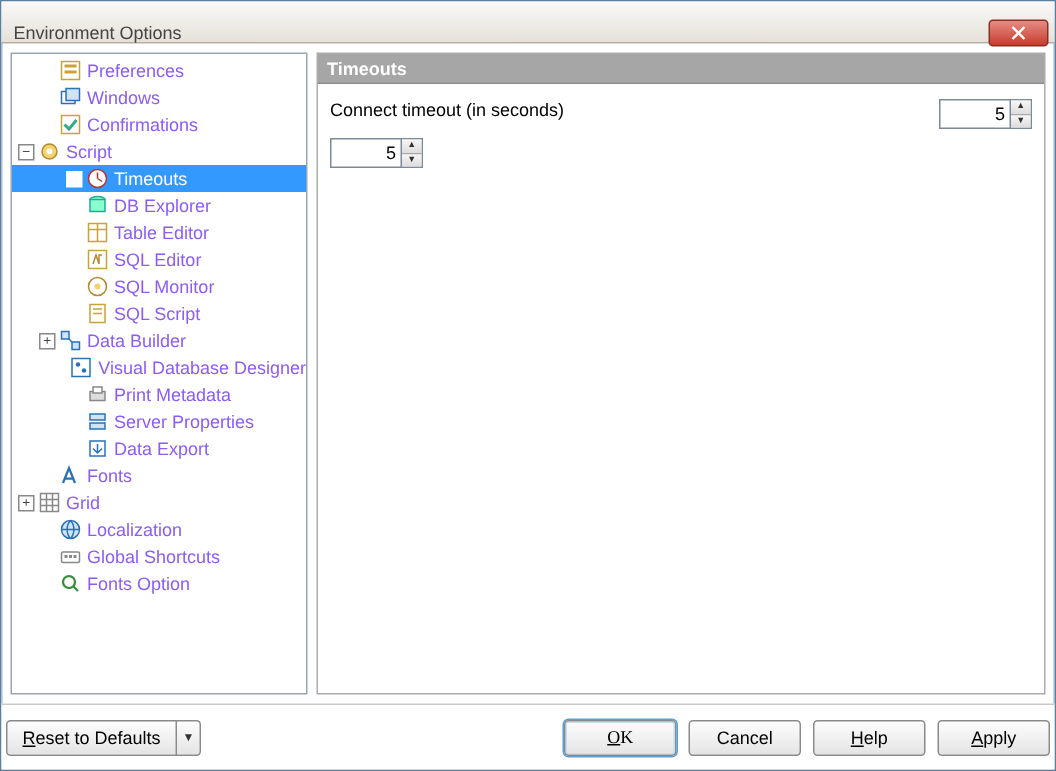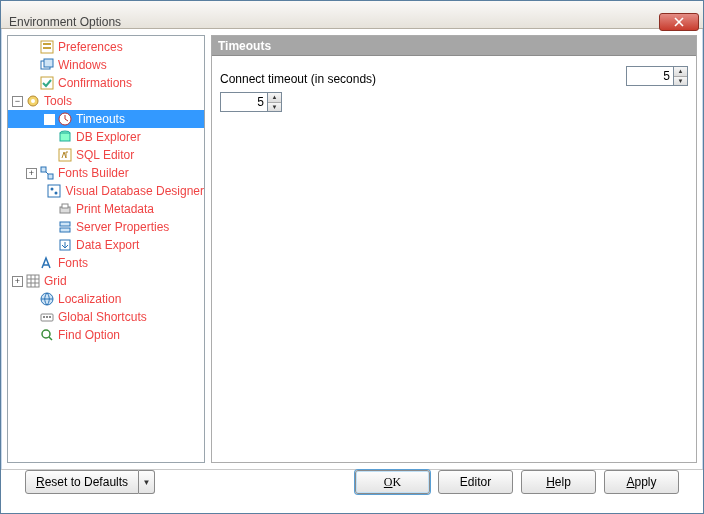--- a/index.html
+++ b/index.html
@@ -59,21 +59,21 @@
   .node .exp.blank { border:none; }
   .node .ic {
     width:16px; height:16px;
     margin-right:3px;
     display:inline-flex; align-items:center; justify-content:center;
   }
   .node.selected {
     background:#3399ff; color:#fff;
   }
   .node.selected .lbl { color:#fff; }
-  .lbl { color:#ef4444; }
+  .lbl { color:#8b5cf6; }
   .d0 { padding-left:4px; }
   .d1 { padding-left:18px; }
   .d2 { padding-left:36px; }
 
   .main {
     flex:1;
     border:1px solid #acacac;
     display:flex; flex-direction:column;
     overflow:hidden;
   }
@@ -85,21 +85,21 @@
     padding:0 6px;
     display:flex; align-items:center;
     border-bottom:1px solid #8c8c8c;
   }
   .panebody {
     flex:1;
     padding:10px 8px;
     background:#fff;
   }
   .row {
-    display:flex; align-items:flex-end;
+    display:flex; align-items:flex-start;
     margin-bottom:6px;
   }
   .row .rlabel { flex:1; color:#000; }
   .spin {
     display:flex; align-items:stretch;
     height:20px;
   }
   .spin input {
     width:48px;
     border:1px solid #7a8a99;
@@ -118,22 +118,22 @@
     display:flex; align-items:center; justify-content:center;
     font-size:6px; color:#333;
     border-bottom:1px solid #aaa;
     cursor:default;
   }
   .spin .btns div:last-child { border-bottom:none; }
 
   .footer {
     height:44px;
     border-top:1px solid #c9c9c9;
-    display:flex; align-items:flex-start;
-    padding:0 24px;
+    display:flex; align-items:center;
+    padding:0 3px;
     gap:8px;
     background:#fff;
   }
   .footer .spacer { flex:1; }
   .btn {
     min-width:75px; height:24px;
     padding:0 10px;
     border:1px solid #8a8a8a;
     background:linear-gradient(#fdfdfd,#e4e4e4);
     border-radius:3px;
@@ -210,21 +210,21 @@
           <span class="lbl">Confirmations</span>
         </div>
         <div class="node d0">
           <span class="exp">−</span>
           <span class="ic">
             <svg width="16" height="16" viewBox="0 0 16 16">
               <circle cx="8" cy="8" r="5" fill="#f3d36b" stroke="#b4892f"></circle>
               <circle cx="8" cy="8" r="2" fill="#fff"></circle>
             </svg>
           </span>
-          <span class="lbl">Tools</span>
+          <span class="lbl">Script</span>
         </div>
         <div class="node d2 selected">
           <span class="exp blank"></span>
           <span class="ic">
             <svg width="16" height="16" viewBox="0 0 16 16">
               <circle cx="8" cy="8" r="6" fill="#fff" stroke="#b33"></circle>
               <line x1="8" y1="8" x2="8" y2="4" stroke="#b33"></line>
               <line x1="8" y1="8" x2="11" y2="10" stroke="#b33"></line>
             </svg>
           </span>
@@ -238,35 +238,67 @@
               <rect x="3" y="4" width="10" height="8" fill="#8fc" stroke="#2a9"></rect>
             </svg>
           </span>
           <span class="lbl">DB Explorer</span>
         </div>
         <div class="node d2">
           <span class="exp blank"></span>
           <span class="ic">
             <svg width="16" height="16" viewBox="0 0 16 16">
               <rect x="2" y="2" width="12" height="12" fill="#fff" stroke="#c8a23a"></rect>
+              <line x1="2" y1="6" x2="14" y2="6" stroke="#c8a23a"></line>
+              <line x1="8" y1="2" x2="8" y2="14" stroke="#c8a23a"></line>
+            </svg>
+          </span>
+          <span class="lbl">Table Editor</span>
+        </div>
+        <div class="node d2">
+          <span class="exp blank"></span>
+          <span class="ic">
+            <svg width="16" height="16" viewBox="0 0 16 16">
+              <rect x="2" y="2" width="12" height="12" fill="#fff" stroke="#c8a23a"></rect>
               <path d="M5 11l2-6 2 6M11 5h-2v6" stroke="#b4892f" fill="none"></path>
             </svg>
           </span>
           <span class="lbl">SQL Editor</span>
+        </div>
+        <div class="node d2">
+          <span class="exp blank"></span>
+          <span class="ic">
+            <svg width="16" height="16" viewBox="0 0 16 16">
+              <circle cx="8" cy="8" r="6" fill="#fff" stroke="#b4892f"></circle>
+              <circle cx="8" cy="8" r="2" fill="#f3d36b"></circle>
+            </svg>
+          </span>
+          <span class="lbl">SQL Monitor</span>
+        </div>
+        <div class="node d2">
+          <span class="exp blank"></span>
+          <span class="ic">
+            <svg width="16" height="16" viewBox="0 0 16 16">
+              <rect x="3" y="2" width="10" height="12" fill="#fff" stroke="#c8a23a"></rect>
+              <line x1="5" y1="5" x2="11" y2="5" stroke="#c8a23a"></line>
+              <line x1="5" y1="8" x2="11" y2="8" stroke="#c8a23a"></line>
+            </svg>
+          </span>
+          <span class="lbl">SQL Script</span>
         </div>
         <div class="node d1">
           <span class="exp">+</span>
           <span class="ic">
             <svg width="16" height="16" viewBox="0 0 16 16">
               <rect x="2" y="2" width="5" height="5" fill="#cfe5f7" stroke="#2a72b5"></rect>
               <rect x="9" y="9" width="5" height="5" fill="#cfe5f7" stroke="#2a72b5"></rect>
               <line x1="7" y1="7" x2="9" y2="9" stroke="#2a72b5"></line>
             </svg>
           </span>
-          <span class="lbl">Fonts Builder</span>
+          <span class="lbl">Data Builder</span>
         </div>
         <div class="node d2">
           <span class="exp blank"></span>
           <span class="ic">
             <svg width="16" height="16" viewBox="0 0 16 16">
               <rect x="2" y="2" width="12" height="12" fill="#fff" stroke="#2a72b5"></rect>
               <circle cx="6" cy="6" r="1.5" fill="#2a72b5"></circle>
               <circle cx="10" cy="10" r="1.5" fill="#2a72b5"></circle>
             </svg>
           </span>
@@ -347,21 +379,21 @@
           <span class="lbl">Global Shortcuts</span>
         </div>
         <div class="node d1">
           <span class="exp blank"></span>
           <span class="ic">
             <svg width="16" height="16" viewBox="0 0 16 16">
               <circle cx="7" cy="7" r="4" fill="none" stroke="#3a8d3a" stroke-width="1.5"></circle>
               <line x1="10" y1="10" x2="13" y2="13" stroke="#3a8d3a" stroke-width="1.5"></line>
             </svg>
           </span>
-          <span class="lbl">Find Option</span>
+          <span class="lbl">Fonts Option</span>
         </div>
       </div>
 
     <div class="main">
       <div class="panehdr">Timeouts</div>
       <div class="panebody" id="panebody">
           <div class="row">
             <div class="rlabel">Connect timeout (in seconds)</div>
             <div class="spin">
               <input type="text" value="5" style="">
@@ -388,21 +420,21 @@
     <div class="split">
       <div class="btn">
         <span><span class="u">R</span><span id="reset-rest">eset to Defaults</span></span>
       </div>
       <div class="drop">▼</div>
     </div>
     <div class="spacer"></div>
     <div class="btn default">
       <span><span class="u">O</span><span id="ok-rest">K</span></span>
     </div>
-    <div class="btn">Editor</div>
+    <div class="btn">Cancel</div>
     <div class="btn">
       <span><span class="u">H</span><span id="help-rest">elp</span></span>
     </div>
     <div class="btn">
       <span><span class="u">A</span><span id="apply-rest">pply</span></span>
     </div>
   </div>
 </div>
 
 </body></html>

